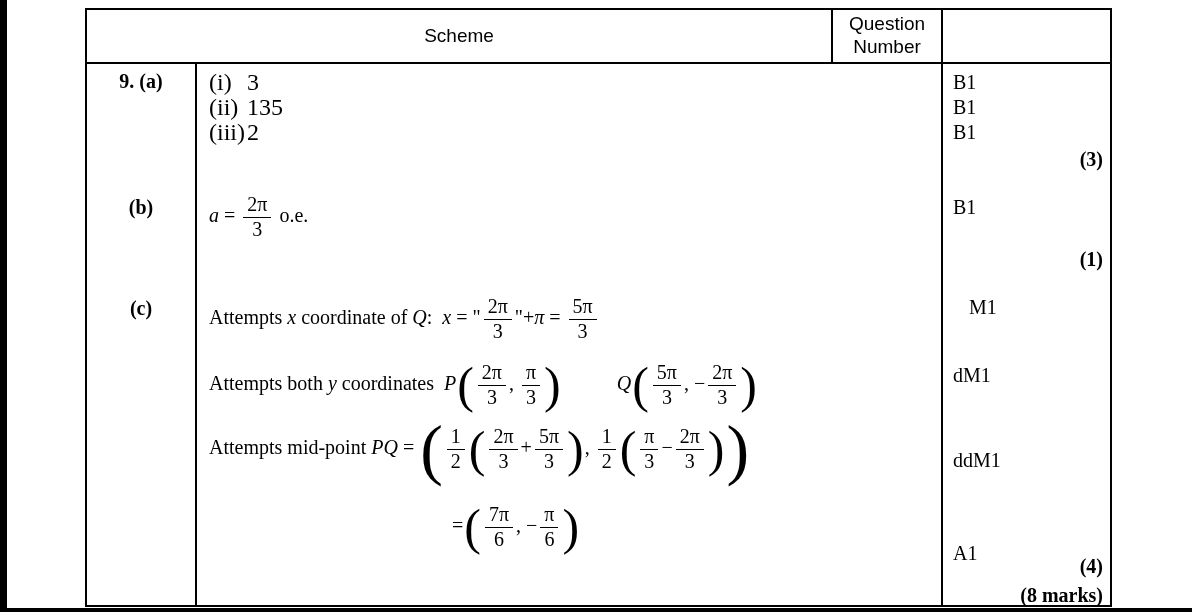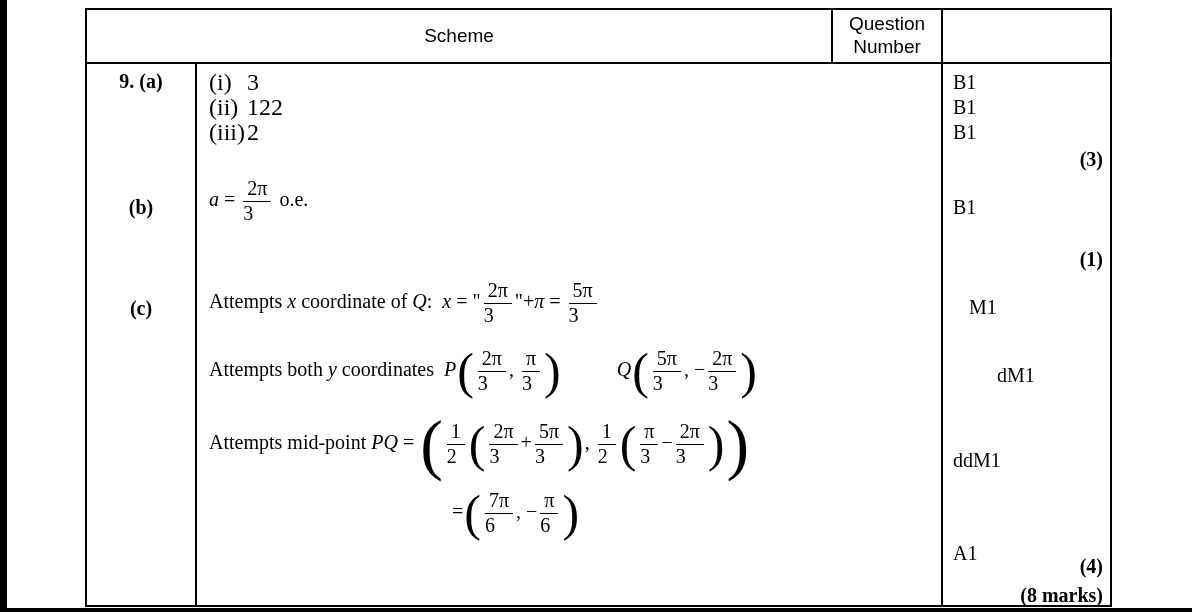--- a/index.html
+++ b/index.html
@@ -21,21 +21,21 @@
   .col-q { width:110px; border-right:2px solid #000; }
   .col-s { width:746px; border-right:2px solid #000; }
   .col-m { flex:1; }
 
   .qlabel { position:absolute; left:0; width:100%; text-align:center; font-size:20px; font-weight:bold; }
 
   .alines { position:absolute; left:12px; top:6px; font-size:24px; line-height:25px; }
   .alines .lab { display:inline-block; min-width:38px; }
 
   .mline { position:absolute; font-size:20px; white-space:pre; }
-  .frac { display:inline-block; vertical-align:middle; margin:0 3px; line-height:1.08; }
+  .frac { display:inline-block; vertical-align:middle; text-align:center; margin:16px 3px; line-height:1.08; }
   .frac .fn { display:block; padding:0 4px 1px; border-bottom:1.6px solid #000; }
   .frac .fd { display:block; padding-top:1px; }
   .it { font-style:italic; }
   .bp { display:inline-block; vertical-align:middle; font-weight:400; margin:0 1px; line-height:1; }
   .bp1 { font-size:50px; }
   .bp2 { font-size:68px; }
   .gapQ { margin-left:55px; }
 
   .mk { position:absolute; left:10px; font-size:20px; }
   .mk-block { position:absolute; left:10px; top:6px; font-size:20px; line-height:25px; }
@@ -60,21 +60,21 @@
       <div class="col col-q">
         <div class="qlabel" style="top:6px;">9. (a)</div>
         <div class="qlabel" style="top:132px;">(b)</div>
         <div class="qlabel" style="top:233px;">(c)</div>
       </div>
 
       <div class="col col-s">
 
         <div class="alines">
           <div><span class="lab">(i)</span><span>3</span></div>
-          <div><span class="lab">(ii)</span><span>122</span></div>
+          <div><span class="lab">(ii)</span><span>135</span></div>
           <div><span class="lab">(iii)</span><span>2</span></div>
         </div>
 
         <div class="mline" style="left:12px; top:114px;"><span class="it">a</span><span> = </span><span class="frac"><span class="fn">2π</span><span class="fd">3</span></span><span> o.e.</span></div>
 
         <div class="mline" style="left:12px; top:216px;"><span>Attempts </span><span class="it">x</span><span> coordinate of </span><span class="it">Q</span><span>:  </span><span class="it">x</span><span> = </span><span>"</span><span class="frac"><span class="fn">2π</span><span class="fd">3</span></span><span>"</span><span>+</span><span class="it">π</span><span> = </span><span class="frac"><span class="fn">5π</span><span class="fd">3</span></span></div>
 
         <div class="mline" style="left:12px; top:282px;"><span>Attempts both </span><span class="it">y</span><span> coordinates  </span><span class="it">P</span><span class="bp bp1">(</span><span class="frac"><span class="fn">2π</span><span class="fd">3</span></span><span>, </span><span class="frac"><span class="fn">π</span><span class="fd">3</span></span><span class="bp bp1">)</span><span class="it gapQ">Q</span><span class="bp bp1">(</span><span class="frac"><span class="fn">5π</span><span class="fd">3</span></span><span>, </span><span>−</span><span class="frac"><span class="fn">2π</span><span class="fd">3</span></span><span class="bp bp1">)</span></div>
 
         <div class="mline" style="left:12px; top:346px;"><span>Attempts mid-point </span><span class="it">PQ</span><span> = </span><span class="bp bp2">(</span><span class="frac"><span class="fn">1</span><span class="fd">2</span></span><span class="bp bp1">(</span><span class="frac"><span class="fn">2π</span><span class="fd">3</span></span><span>+</span><span class="frac"><span class="fn">5π</span><span class="fd">3</span></span><span class="bp bp1">)</span><span>, </span><span class="frac"><span class="fn">1</span><span class="fd">2</span></span><span class="bp bp1">(</span><span class="frac"><span class="fn">π</span><span class="fd">3</span></span><span>−</span><span class="frac"><span class="fn">2π</span><span class="fd">3</span></span><span class="bp bp1">)</span><span class="bp bp2">)</span></div>
@@ -86,21 +86,21 @@
       <div class="col col-m">
         <div class="mk-block">
           <div>B1</div>
           <div>B1</div>
           <div>B1</div>
         </div>
         <div class="mkr" style="top:84px;">(3)</div>
         <div class="mk" style="top:132px;">B1</div>
         <div class="mkr" style="top:184px;">(1)</div>
         <div class="mk" style="top:232px;margin-left:16px;">M1</div>
-        <div class="mk" style="top:300px;margin-left:44px;">dM1</div>
+        <div class="mk" style="top:300px;">dM1</div>
         <div class="mk" style="top:385px;">ddM1</div>
         <div class="mk" style="top:442px;margin-top:36px;">A1</div>
         <div class="mkr" style="top:491px;">(4)</div>
         <div class="mkr" style="top:520px;">(8 marks)</div>
       </div>
 
     </div>
   </div>
 </div>
 

